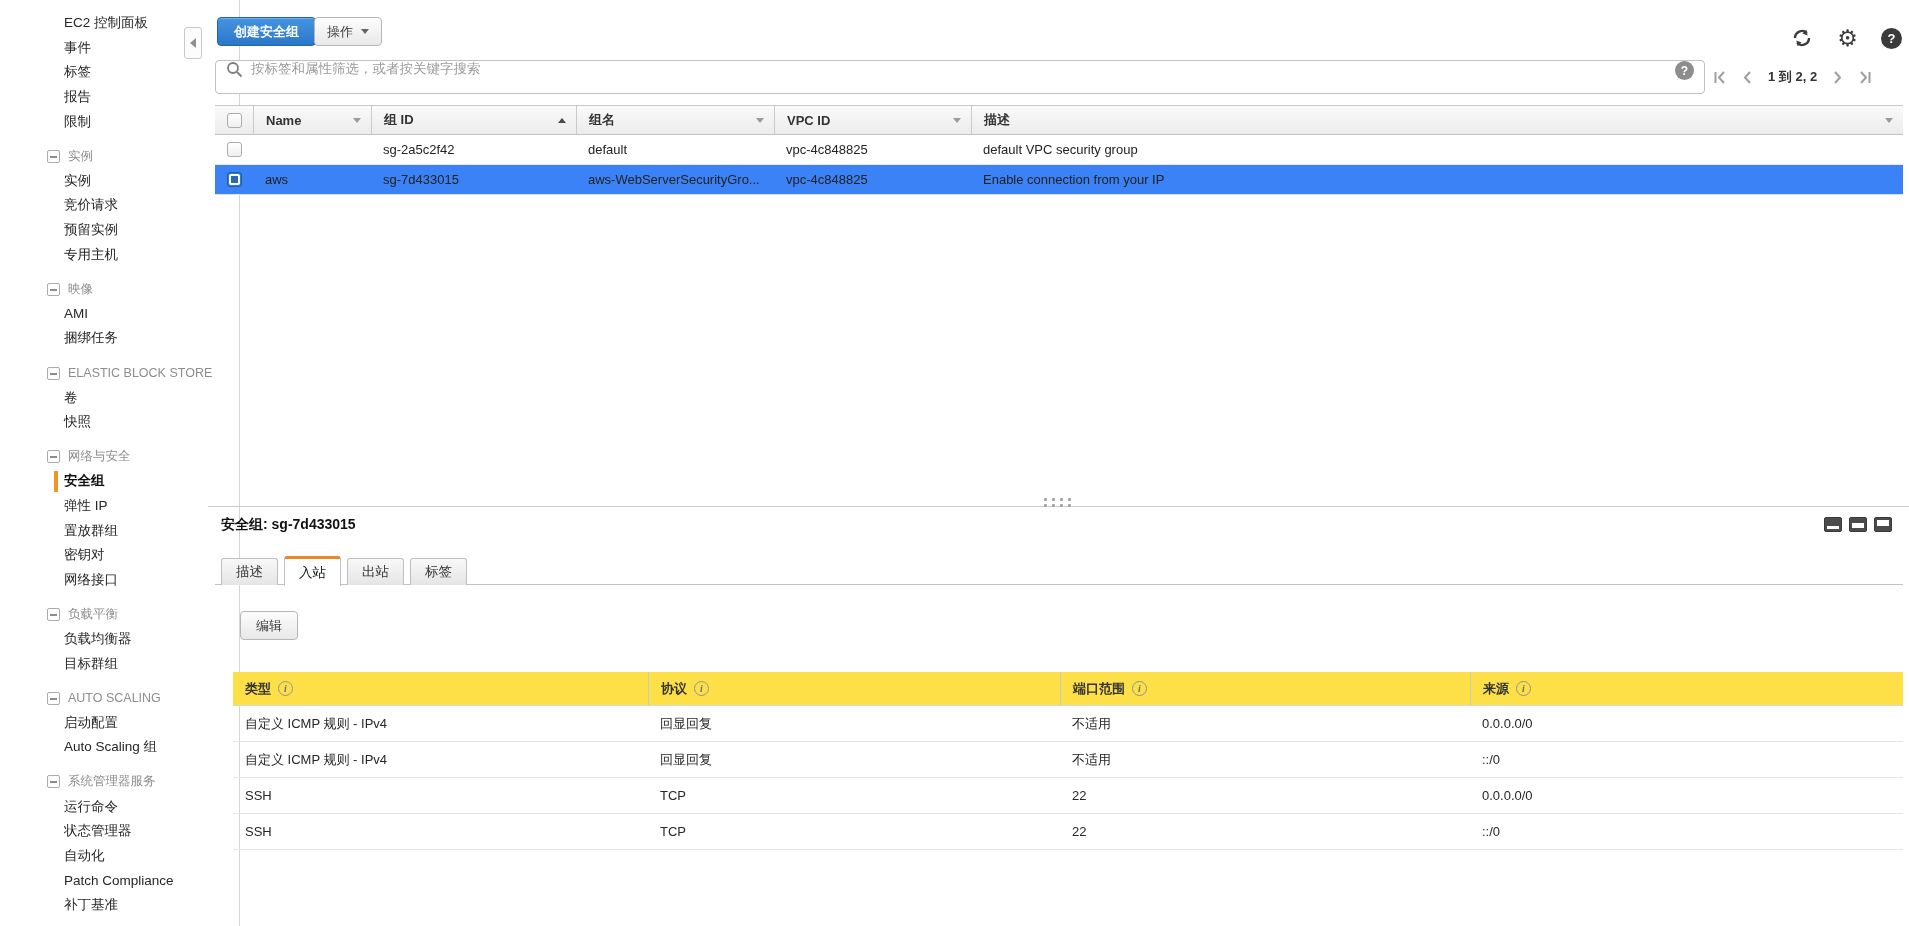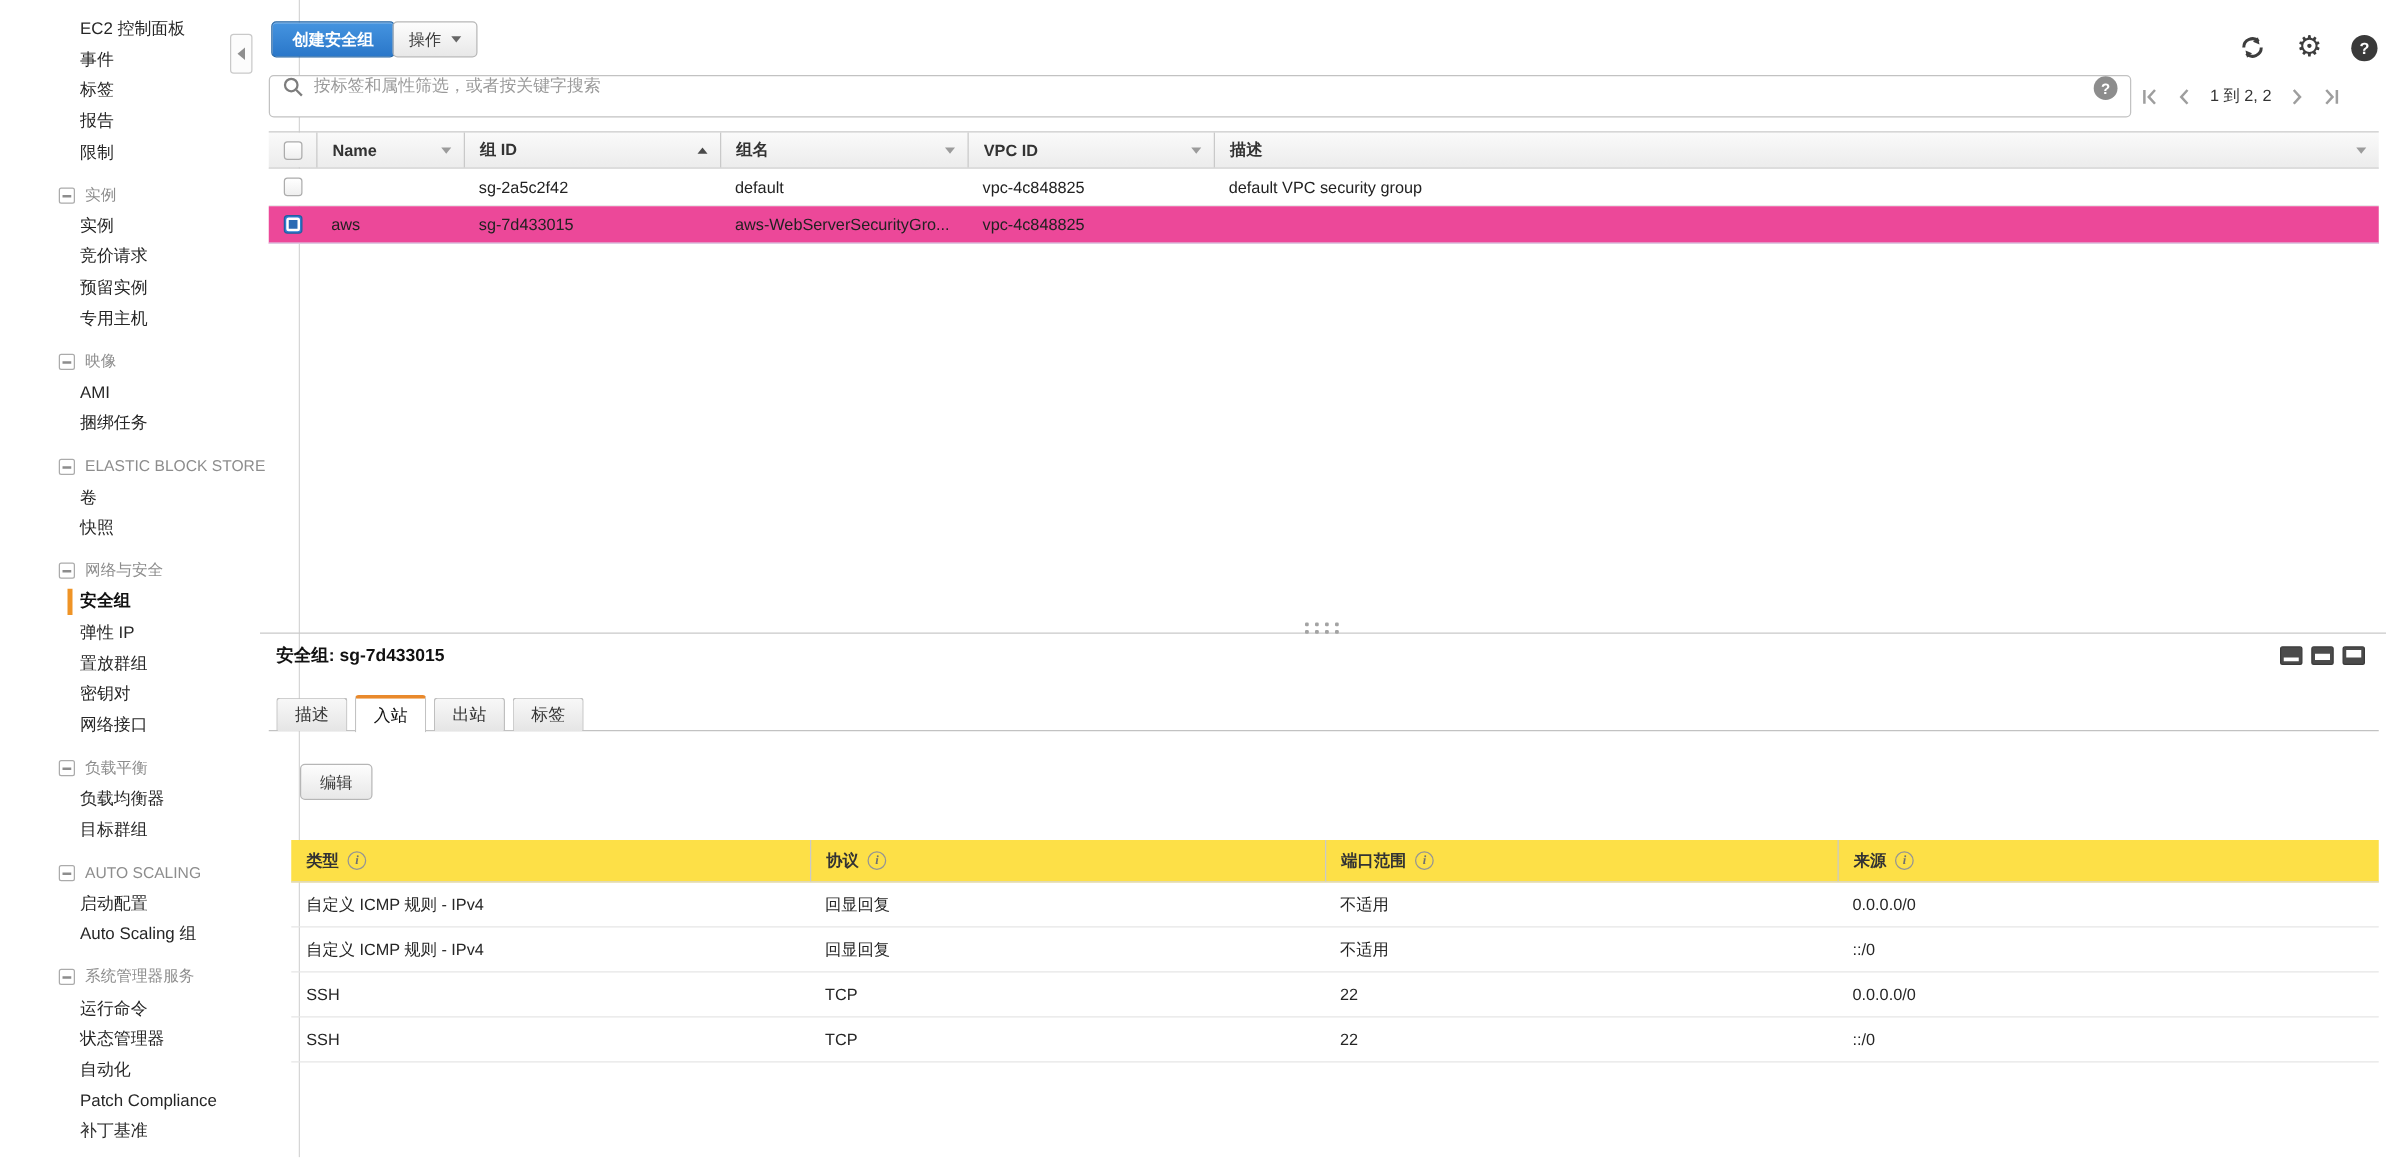--- a/index.html
+++ b/index.html
@@ -33,32 +33,32 @@
   .top-icons { position:absolute; left:1790px; top:25px; width:112px; height:26px; display:flex; align-items:center; justify-content:space-between; }
   .gear-glyph { font-size:23px; color:#3d3d3d; line-height:1; cursor:pointer; font-family:"DejaVu Sans",sans-serif; }
   .help-circle { width:21px; height:21px; border-radius:50%; background:#3a3a3a; color:#fff; font-weight:bold; font-size:13px; display:flex; align-items:center; justify-content:center; cursor:pointer; }
 
   
   .search-box { position:absolute; left:215px; top:60px; width:1490px; height:34px; border:1px solid #c2c2c2; border-radius:4px; background:#fff; display:flex; align-items:flex-start; padding:0 10px; }
   .search-box input { border:none; outline:none; flex:1; font-size:13.5px; color:#333; margin-left:8px; font-family:inherit; background:transparent; }
   .search-box input::placeholder { color:#9a9a9a; }
   .search-help { width:19px; height:19px; border-radius:50%; background:#8d8d8d; color:#fff; font-weight:bold; font-size:12px; display:flex; align-items:center; justify-content:center; cursor:pointer; }
   .pagination { position:absolute; left:1712px; top:60px; height:34px; display:flex; align-items:center; gap:13px; }
-  .page-label { font-size:13px; font-weight:normal; color:#333; white-space:nowrap; }
+  .page-label { font-size:13px; font-weight:bold; color:#333; white-space:nowrap; }
   .pg-icon { display:flex; cursor:pointer; }
 
   
   .grid { position:absolute; left:215px; top:105px; width:1688px; }
   .g-head, .g-row { display:grid; grid-template-columns:38px 118px 205px 198px 197px 1fr; }
   .g-head { height:30px; background:linear-gradient(#fafafa,#ececec); border-top:1px solid #c9c9c9; border-bottom:1px solid #c3c3c3; font-weight:bold; font-size:13px; color:#333; }
   .g-head .cell { display:flex; align-items:center; padding:0 10px 0 12px; }
   .g-head .cell + .cell { border-left:1px solid #c9c9c9; }
   .g-row { height:30px; font-size:13px; color:#222; border-bottom:1px solid #e9e9e9; background:#fff; }
   .g-row .cell { display:flex; align-items:center; padding:0 10px 0 12px; overflow:hidden; white-space:nowrap; }
-  .g-row.selected { background:#ec4899; border-bottom:1px solid #d7e6f4;text-align:center; }
+  .g-row.selected { background:#3b82f6; border-bottom:1px solid #d7e6f4;text-align:center; }
   .c-check { justify-content:center !important; padding:0 !important; }
   .filter-arrow { margin-left:auto; width:0; height:0; border-left:4px solid transparent; border-right:4px solid transparent; border-top:5px solid #9b9b9b; cursor:pointer; }
   .sort-asc { margin-left:auto; width:0; height:0; border-left:4px solid transparent; border-right:4px solid transparent; border-bottom:5px solid #4a4a4a; cursor:pointer; }
   .checkbox { width:15px; height:15px; border:1px solid #acacac; border-radius:3px; background:linear-gradient(#fff,#efefef); cursor:pointer; position:relative; }
   .checkbox.checked { background:#2f7cd1; border-color:#225f9f; }
   .checkbox.checked::after { content:""; position:absolute; inset:1px; border:2px solid #fff; border-radius:2px; background:#2a6ab4; }
 
   
   .splitter-line { position:absolute; left:208px; right:0; top:506px; height:1px; background:#c9c9c9; }
   .drag-dots { position:absolute; left:1044px; top:498px; width:30px; height:8px; display:flex; flex-wrap:wrap; gap:3px 5px; align-content:space-between; cursor:row-resize; }
@@ -263,20 +263,21 @@
     </div>
 
     <div class="g-row selected">
       <div class="cell c-check">
           <span class="checkbox checked"></span>
         </div>
       <div class="cell">aws</div>
       <div class="cell">sg-7d433015</div>
       <div class="cell">aws-WebServerSecurityGro...</div>
       <div class="cell">vpc-4c848825</div>
+      <div class="cell">Enable connection from your IP</div>
     </div>
   </div>
 
   <div class="splitter-line"></div>
   <div class="drag-dots">
     <i></i>
       <i></i>
       <i></i>
       <i></i>
       <i></i>

